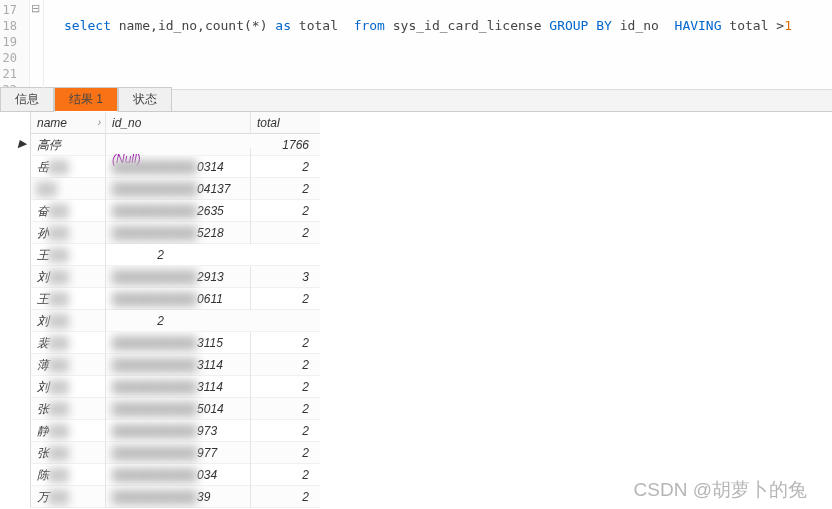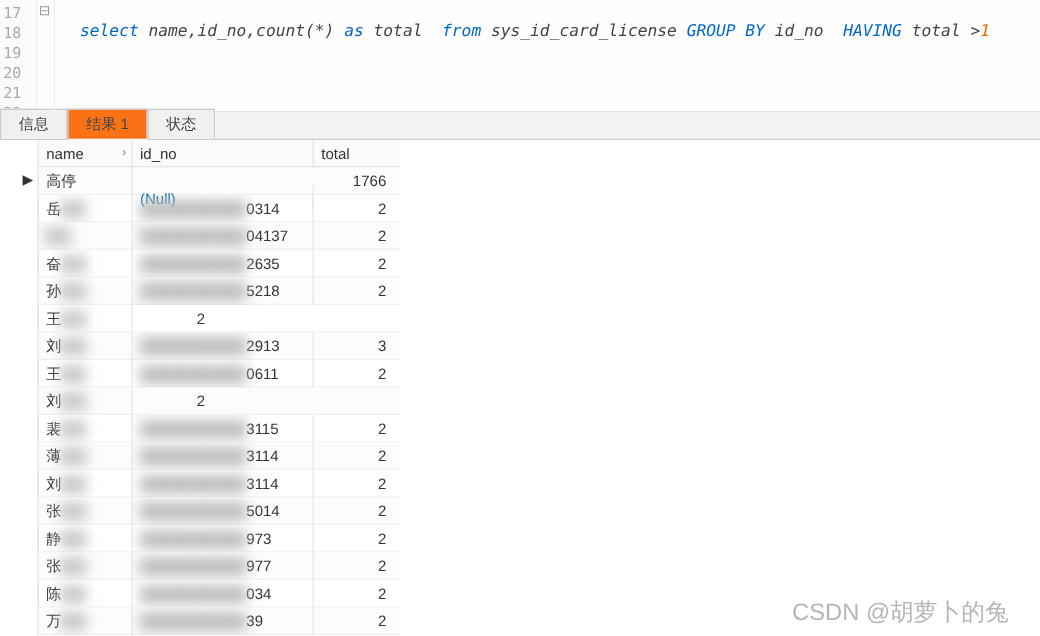--- a/index.html
+++ b/index.html
@@ -31,21 +31,21 @@
     }
     .gutter div { padding-right: 12px; line-height: 16px; height: 16px; }
     .code-lines {
       flex: 1;
       font-family: Consolas, monospace;
       font-size: 13px;
       padding-top: 2px;
       padding-left: 20px;
       color: #333;
     }
-    .code-lines pre { line-height: 16px; height: 16px; white-space: pre; margin: 0; font-style: italic; }
+    .code-lines pre { line-height: 16px; height: 16px; white-space: pre; margin: 0; }
     .kw { color: #0066cc; }
     .id { color: #444; }
     .num { color: #e06c00; }
     .fold-bar {
       width: 14px;
       border-right: 1px solid #eee;
       position: relative;
     }
     .fold-bar::before {
       content: "⊟";
@@ -74,20 +74,21 @@
     .tab.active {
       background: #f97316;
       border-bottom: 1px solid #fff;
       margin-bottom: -1px;
     }
     .grid-wrap {
       margin-left: 30px;
       border-left: 1px solid #ddd;
       width: 290px;
       position: relative;
+      font-style: italic;
     }
     .grid-header {
       display: flex;
       background: #fafafa;
       border-bottom: 1px solid #ddd;
       height: 22px;
       align-items: center;
     }
     .col-name { width: 75px; padding-left: 6px; border-right: 1px solid #e5e5e5; position: relative; }
     .col-id { width: 145px; padding-left: 6px; border-right: 1px solid #e5e5e5; }
@@ -110,21 +111,21 @@
     .grid-body .row:nth-child(odd) { background: #fcfcfc; }
     .cell { font-size: 12px; color: #333; height: 22px; line-height: 22px; overflow: hidden; white-space: nowrap; }
     .cell.col-total { text-align: right; padding-right: 8px; }
     .row-marker {
       position: absolute;
       left: -13px;
       top: 3px;
       font-size: 11px;
       color: #333;
     }
-    .null-val { color: #0369a1; margin-top: 29px; }
+    .null-val { color: #a21caf; margin-top: 29px; }
     .blur {
       filter: blur(5px);
       color: #bbb;
       letter-spacing: 2px;
     }
     .blur-partial-left {
       display: inline-block;
       filter: blur(5px);
       color: #bbb;
     }

